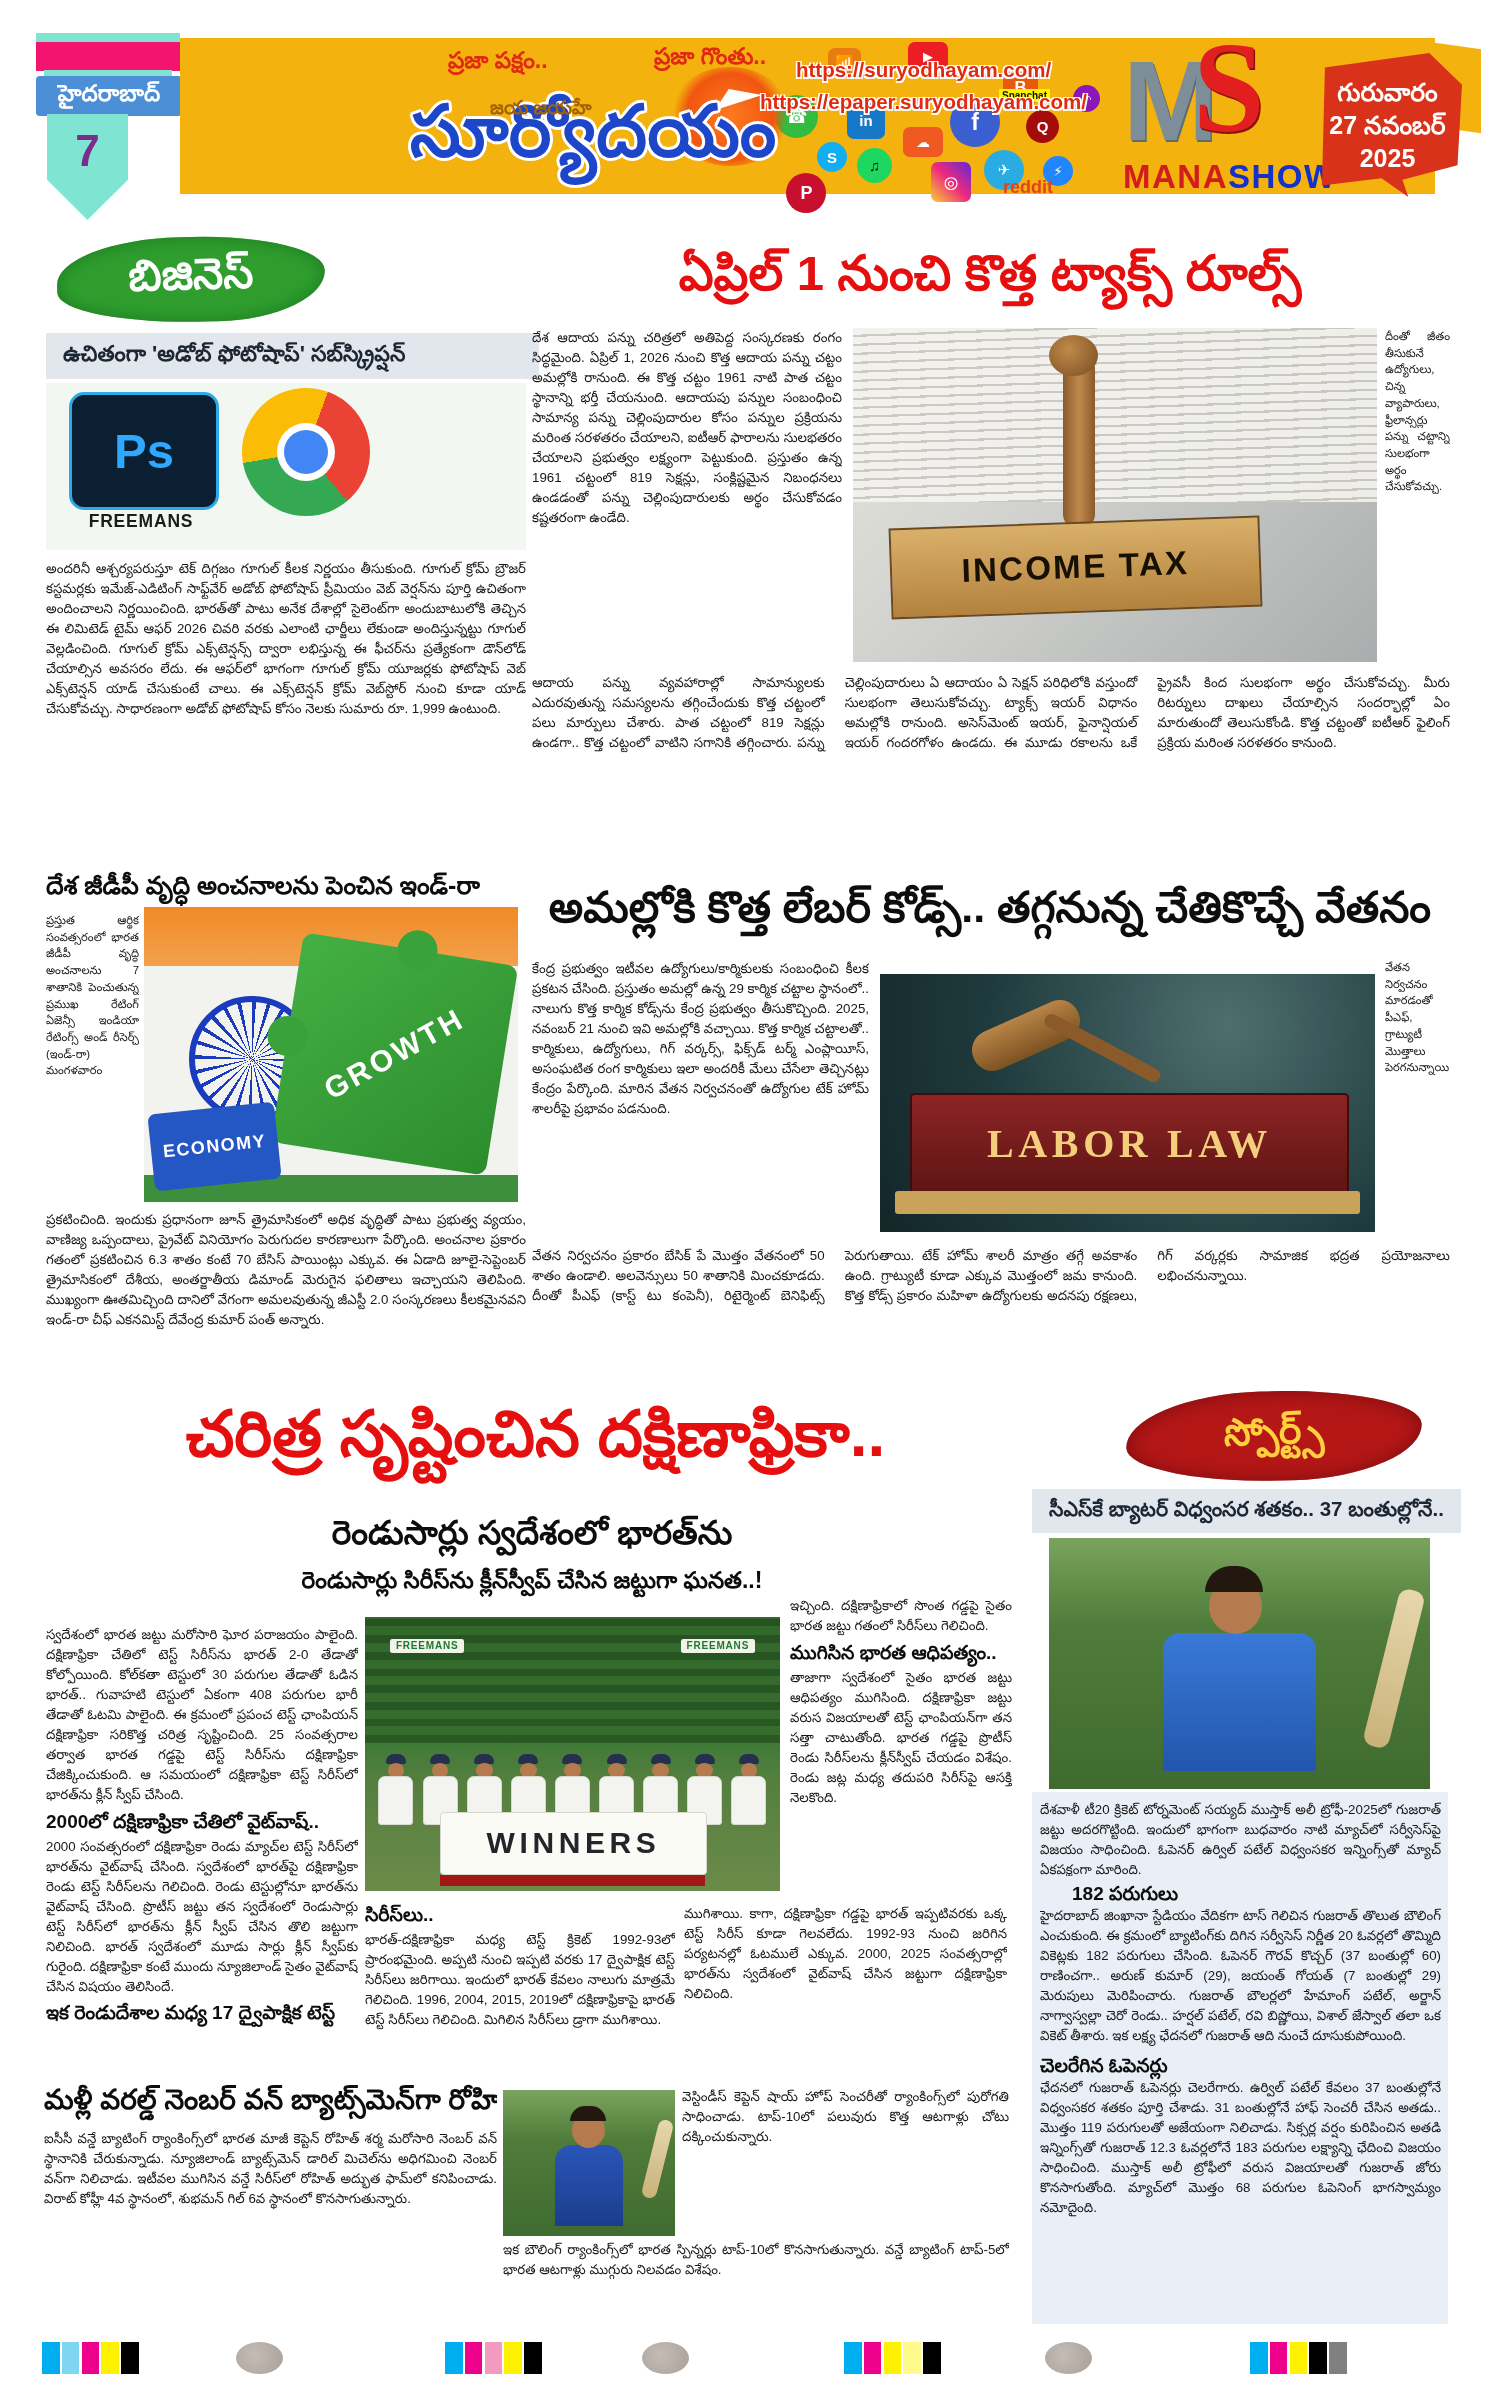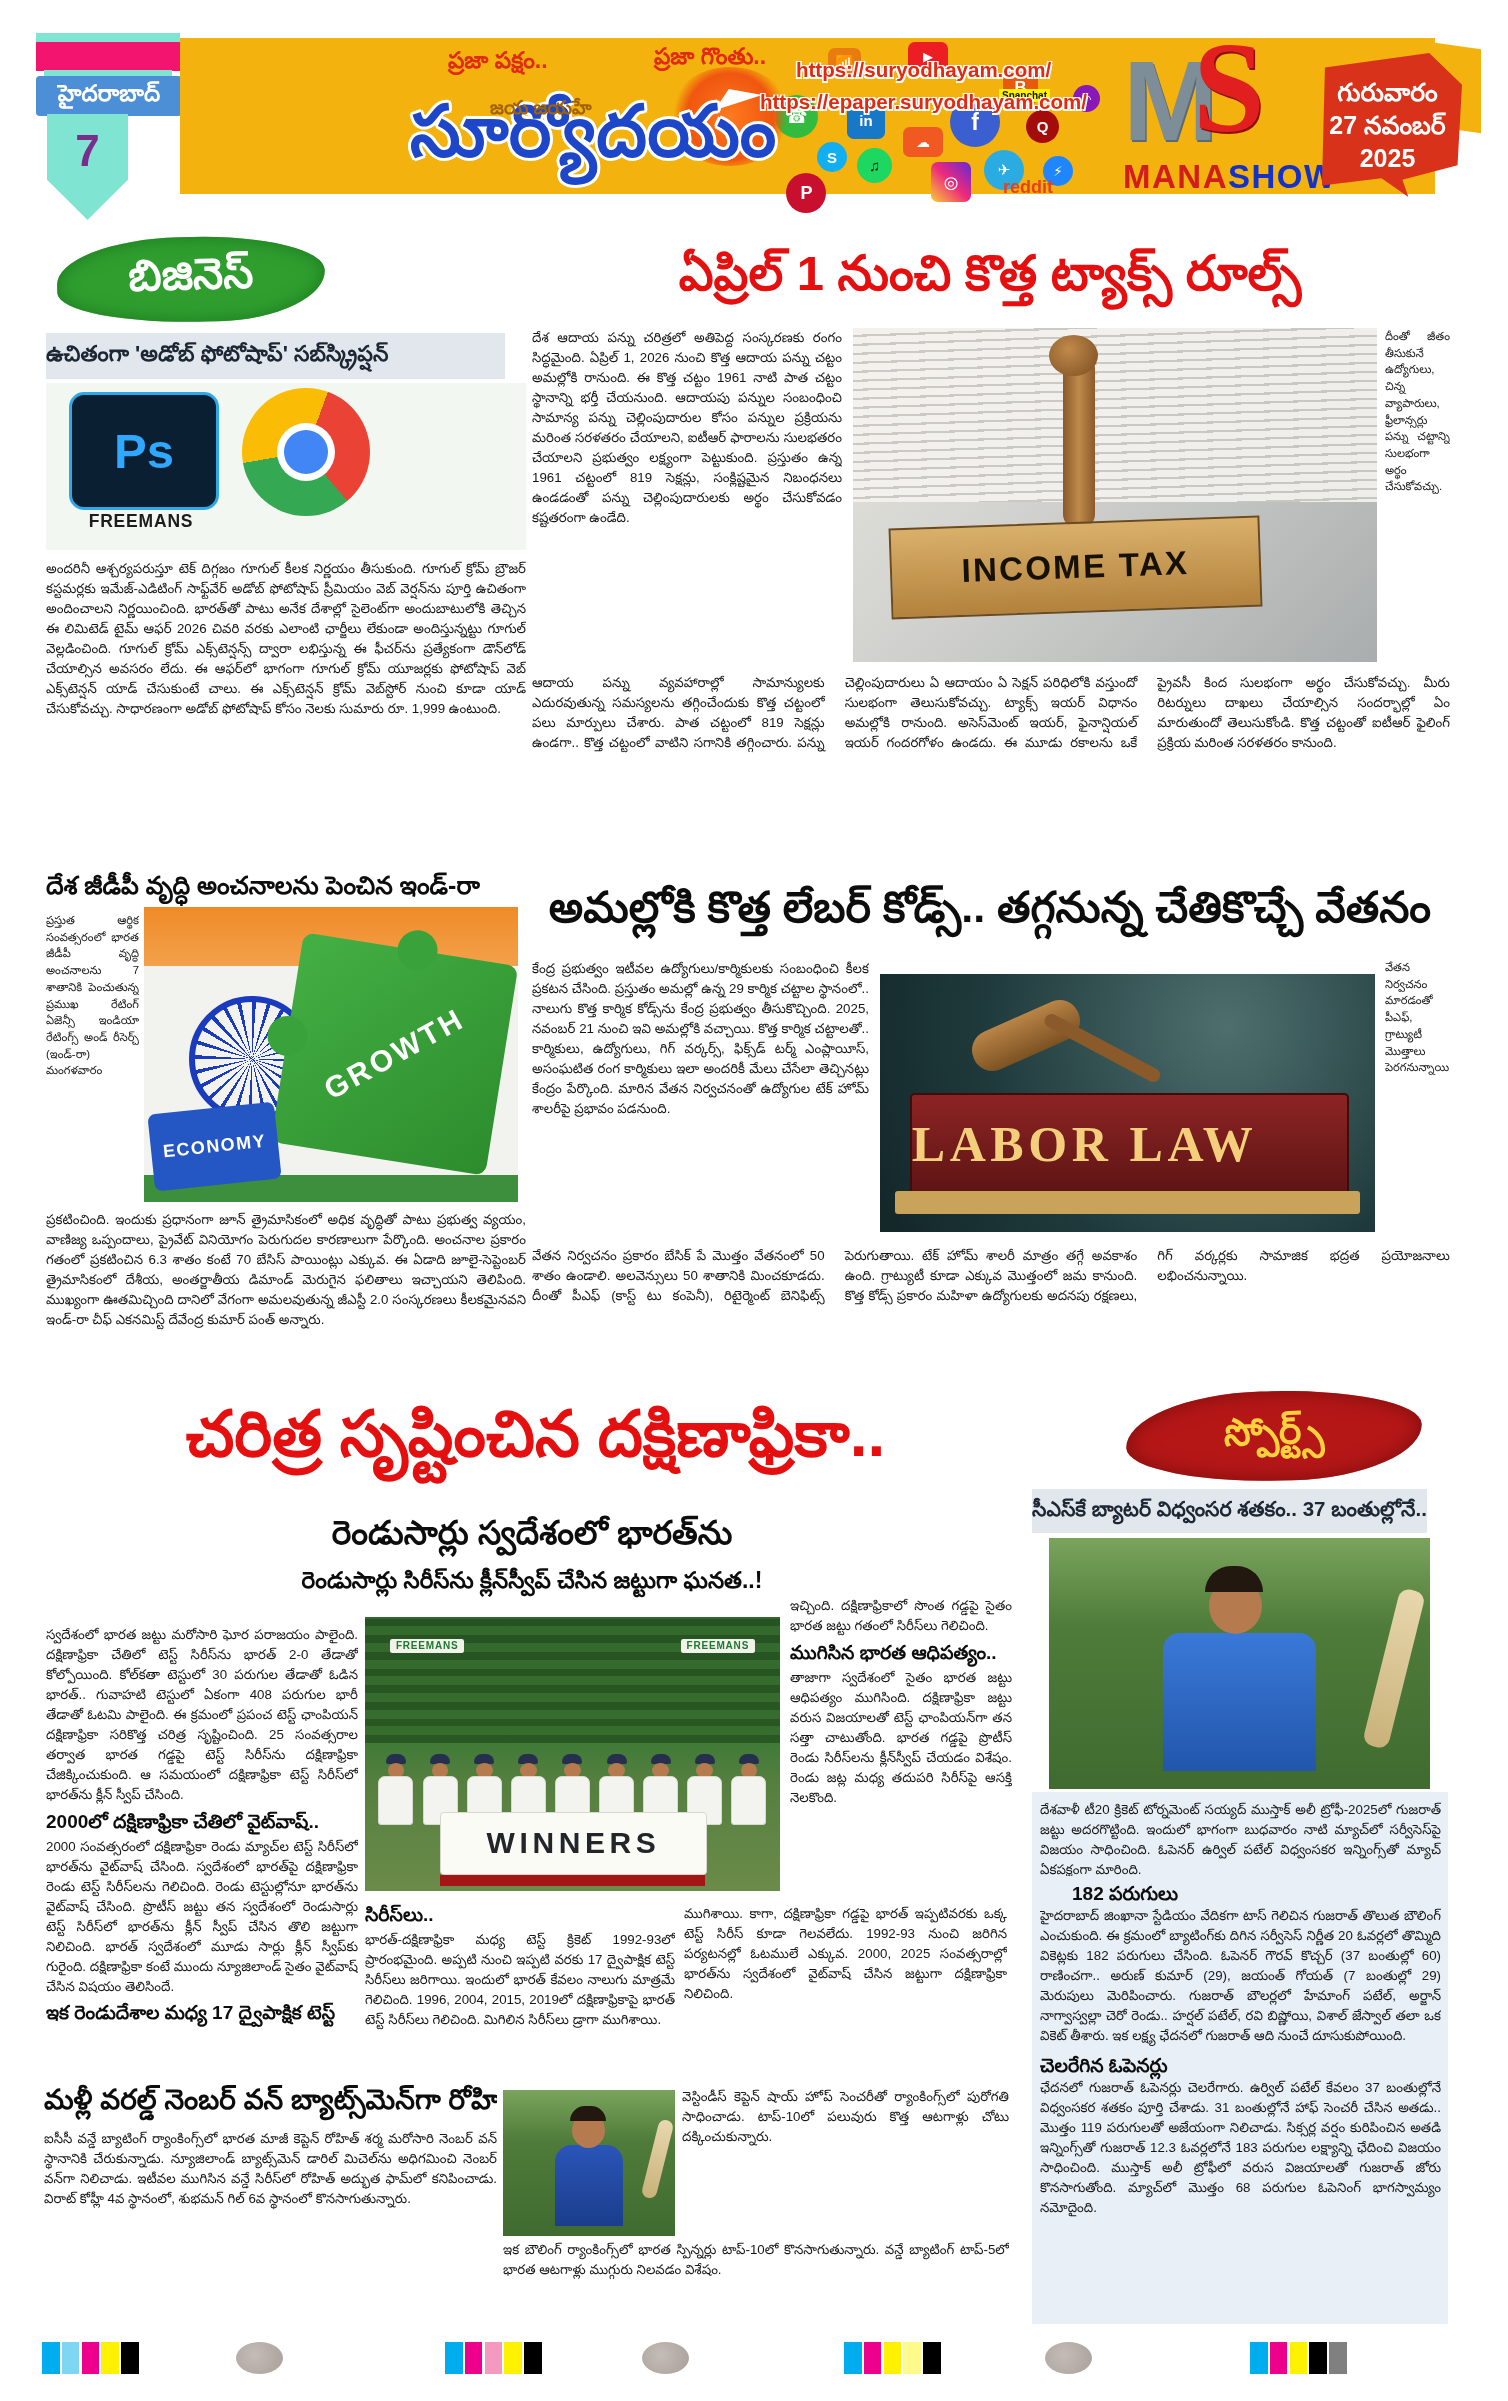--- a/index.html
+++ b/index.html
@@ -2,21 +2,21 @@
 <html style="font-size:12px"><head>
 <meta charset="utf-8">
 <style>
   html,body{margin:0;padding:0;background:#fff;}
   body{font-family:"Liberation Sans","DejaVu Sans",sans-serif;}
   #page{position:relative;width:1508px;height:2401px;background:#ffffff;overflow:hidden;}
   .abs{position:absolute;}
   .txt{font-size:13.3px;line-height:20px;text-align:justify;color:#161616;overflow:hidden;}
   .small{font-size:11.4px;line-height:16.7px;}
   .cross{font-weight:bold;font-size:19px;line-height:24px;color:#0e0e0e;text-align:left;margin:4.6px 0 3px 0;}
-  .graybar{background:#e2e7ee;display:flex;align-items:center;padding:0 0;font-weight:bold;color:#1d2633;overflow:hidden;}
+  .graybar{background:#e2e7ee;display:flex;align-items:center;padding:0 17px;font-weight:bold;color:#1d2633;overflow:hidden;}
   
   .teal{background:#7fe5d2;}
   .pink{background:#f2146e;}
   .bluebox{background:#4d8fd6;border-radius:3.8px;color:#fff;font-weight:bold;font-size:23px;display:flex;align-items:center;justify-content:center;}
   .pennant{background:#7fe5d2;clip-path:polygon(0 0,100% 0,100% 62%,50% 100%,0 62%);display:flex;justify-content:center;color:#7b2d8b;font-size:44px;font-weight:bold;padding-top:12px;box-sizing:border-box;}
   .yellowband{background:#f4b20e;}
   .tagline{color:#e02a12;font-weight:bold;font-size:23px;white-space:nowrap;}
   .pretitle{color:#a16207;font-weight:bold;font-size:19px;white-space:nowrap;z-index:4;}
   .maintitle{color:#1d46c8;font-weight:bold;font-size:72px;white-space:nowrap;z-index:3;
     text-shadow:-2.3px -2.3px 0 #fff,2.3px -2.3px 0 #fff,-2.3px 2.3px 0 #fff,2.3px 2.3px 0 #fff,0 3px 0 #fff,3px 0 0 #fff,-3px 0 0 #fff,0 -3px 0 #fff;}
@@ -43,21 +43,21 @@
   
   .ph-tax{background:linear-gradient(135deg,#e8e6df 0%,#cfd0cd 45%,#a9adad 100%);overflow:hidden;}
   .papers{position:absolute;left:0;top:0;width:100%;height:52%;
     background:repeating-linear-gradient(178deg,#f4f3ef 0 6.8px,#c9c7c0 6.8px 9px);opacity:.9;}
   .woodblock{position:absolute;left:7%;top:58%;width:70%;height:26%;background:linear-gradient(#d9b06a,#b3823d);
     border:2.3px solid #6d4a1d;display:flex;align-items:center;justify-content:center;font-weight:bold;font-size:33px;color:#171004;letter-spacing:2.3px;transform:rotate(-2deg);}
   .handle{position:absolute;left:40%;top:8%;width:32px;height:52%;background:linear-gradient(90deg,#8a5a2b,#c08a4b,#8a5a2b);border-radius:13.7px;}
   .knob{position:absolute;left:37.4%;top:2%;width:49px;height:41px;background:radial-gradient(circle at 40% 35%,#c08a4b,#7a4c20);border-radius:50%;}
   .ph-labor{background:radial-gradient(circle at 70% 20%,#4e6e6e 0%,#1f3a3c 60%,#132628 100%);overflow:hidden;}
   .book{position:absolute;left:6%;top:46%;width:88%;height:38%;background:linear-gradient(#8d2424,#5e1414);border:2.3px solid #3c0d0d;border-radius:4.6px;
-    display:flex;align-items:center;color:#f3cf7c;font-family:"Liberation Serif","DejaVu Serif",serif;font-weight:bold;font-size:50px;letter-spacing:4.6px;}
+    display:flex;align-items:center;justify-content:center;color:#f3cf7c;font-family:"Liberation Serif","DejaVu Serif",serif;font-weight:bold;font-size:40px;letter-spacing:4.6px;}
   .bookbase{position:absolute;left:3%;top:84%;width:94%;height:9%;background:#caa35a;border-radius:3px;}
   .gavelhead{position:absolute;left:18%;top:16%;width:114px;height:41px;background:linear-gradient(#b98447,#7c5222);border-radius:20px;transform:rotate(-24deg);}
   .gavelhandle{position:absolute;left:32%;top:26%;width:129px;height:13.7px;background:#8a5a2b;border-radius:6.8px;transform:rotate(28deg);}
   .ph-gdp{background:linear-gradient(#f2f2ee 0 100%);overflow:hidden;}
   .gdp-orange{position:absolute;left:0;top:0;width:100%;height:20%;background:linear-gradient(#f08a28,#f3a14b);}
   .gdp-green{position:absolute;left:0;bottom:0;width:100%;height:9%;background:#3d8f3d;}
   .chakra{position:absolute;left:12%;top:30%;width:114px;height:114px;border-radius:50%;border:6px solid #1a3bbd;
     background:repeating-conic-gradient(#1a3bbd 0 4deg,rgba(0,0,0,0) 4deg 15deg);}
   .puzzle{position:absolute;right:4%;top:14%;width:58%;height:72%;background:linear-gradient(135deg,#44b044,#2c8c2c);border-radius:10.6px;transform:rotate(9deg);
     display:flex;align-items:center;justify-content:center;}

